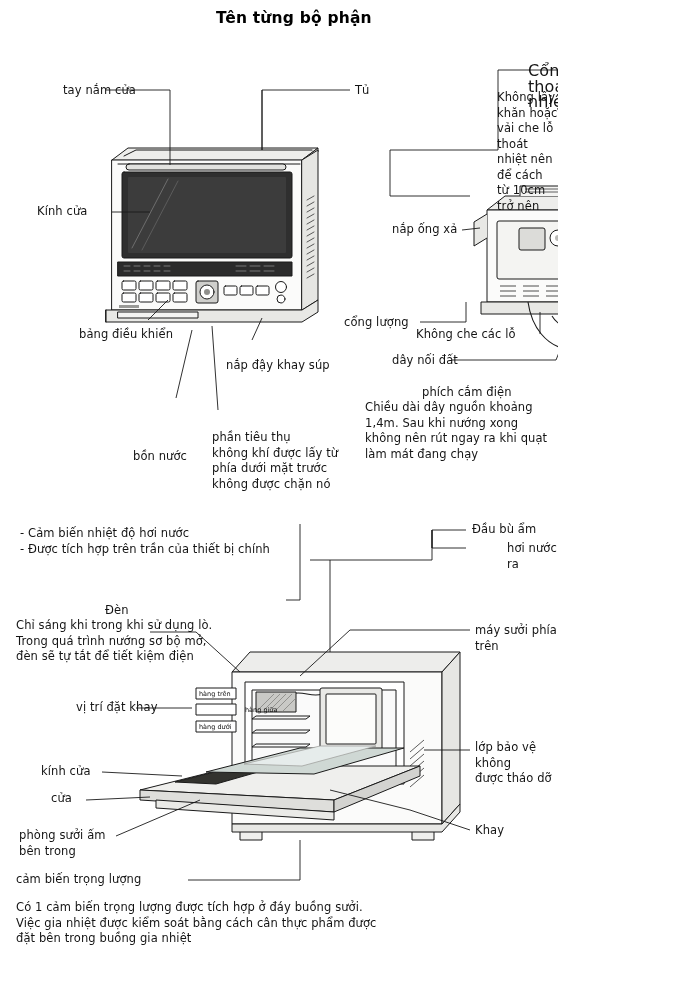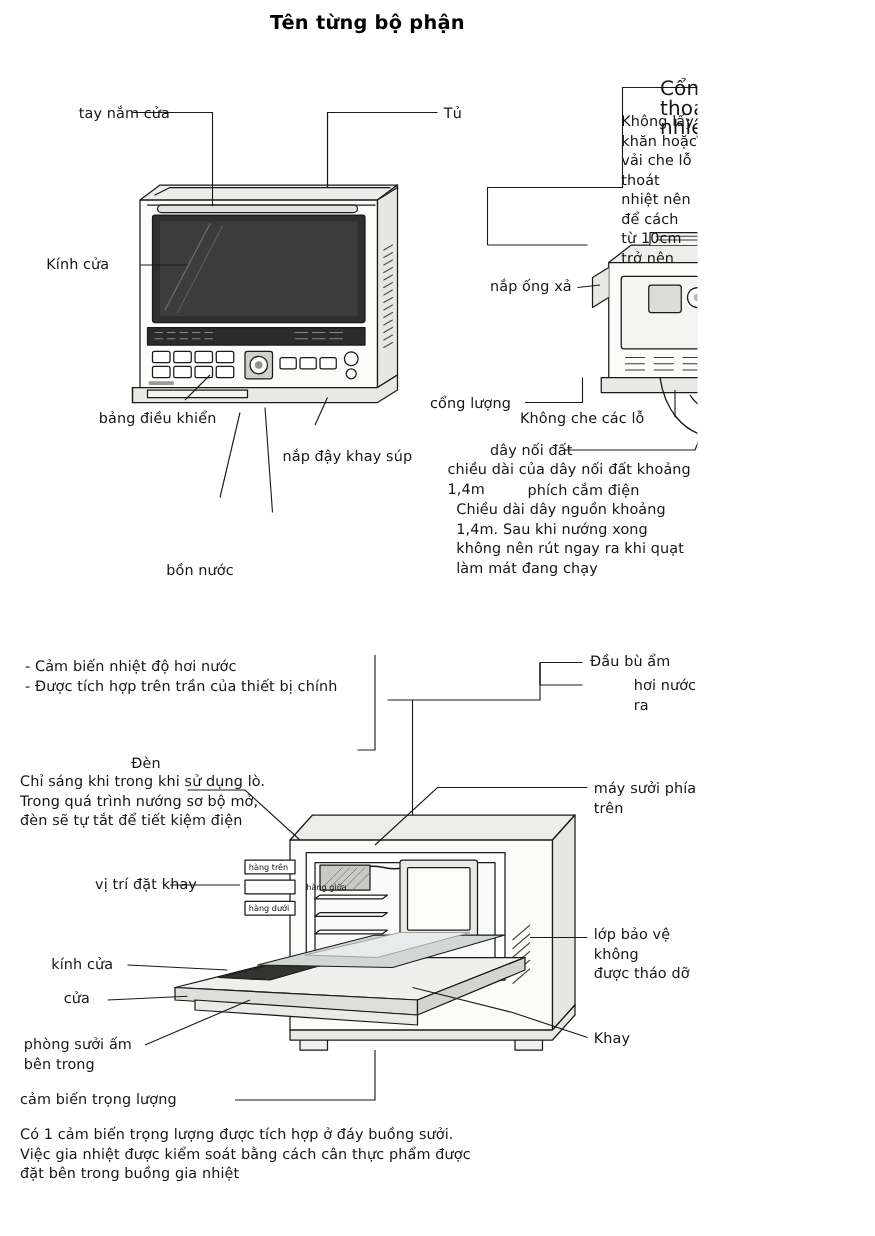--- a/index.html
+++ b/index.html
@@ -261,30 +261,33 @@
       <path d="M188 880 L300 880 L300 840"></path>
     </g>
   </svg>
 
   <div class="lbl" style="left:31px; top:83px;margin-left:32px;">tay nắm cửa</div>
   <div class="lbl" style="left:355px; top:83px;">Tủ</div>
   <div class="lbl" style="left:37px; top:204px;">Kính cửa</div>
   <div class="lbl" style="left:79px; top:327px;">bảng điều khiển</div>
   <div class="lbl" style="left:226px; top:358px;">nắp đậy khay súp</div>
   <div class="lbl" style="left:133px; top:415px;margin-top:34px;">bồn nước</div>
+  <div class="lbl" style="left:212px; top:430px;">phần tiêu thụ
+không khí được lấy từ
+phía dưới mặt trước
+không được chặn nó</div>
 
   <div class="lbl" style="left:528px; top:63px; font-size:16px;">Cổng thoát nhiệt</div>
   <div class="lbl" style="left:497px; top:90px;">Không lấy khăn hoặc vải che lỗ
 thoát nhiệt nên để cách từ 10cm
 trở nên</div>
   <div class="lbl" style="left:392px; top:222px;">nắp ống xả</div>
   <div class="lbl" style="left:344px; top:315px;">cổng lượng</div>
   <div class="lbl" style="left:416px; top:327px;">Không che các lỗ</div>
   <div class="lbl" style="left:392px; top:353px;">dây nối đất</div>
-  <div class="lbl" style="left:358px; top:368px;">chiều dài của dây nối đất khoảng 1,4m</div>
   <div class="lbl" style="left:422px; top:385px;">phích cắm điện</div>
   <div class="lbl" style="left:365px; top:400px;">Chiều dài dây nguồn khoảng 1,4m. Sau khi nướng xong
 không nên rút ngay ra khi quạt làm mát đang chạy</div>
 
   <div class="lbl" style="left:20px; top:526px;">- Cảm biến nhiệt độ hơi nước
 - Được tích hợp trên trần của thiết bị chính</div>
   <div class="lbl" style="left:472px; top:522px;">Đầu bù ẩm</div>
   <div class="lbl" style="left:472px; top:541px;margin-left:35px;">hơi nước ra</div>
   <div class="lbl" style="left:105px; top:603px;">Đèn</div>
   <div class="lbl" style="left:16px; top:618px;">Chỉ sáng khi trong khi sử dụng lò.

